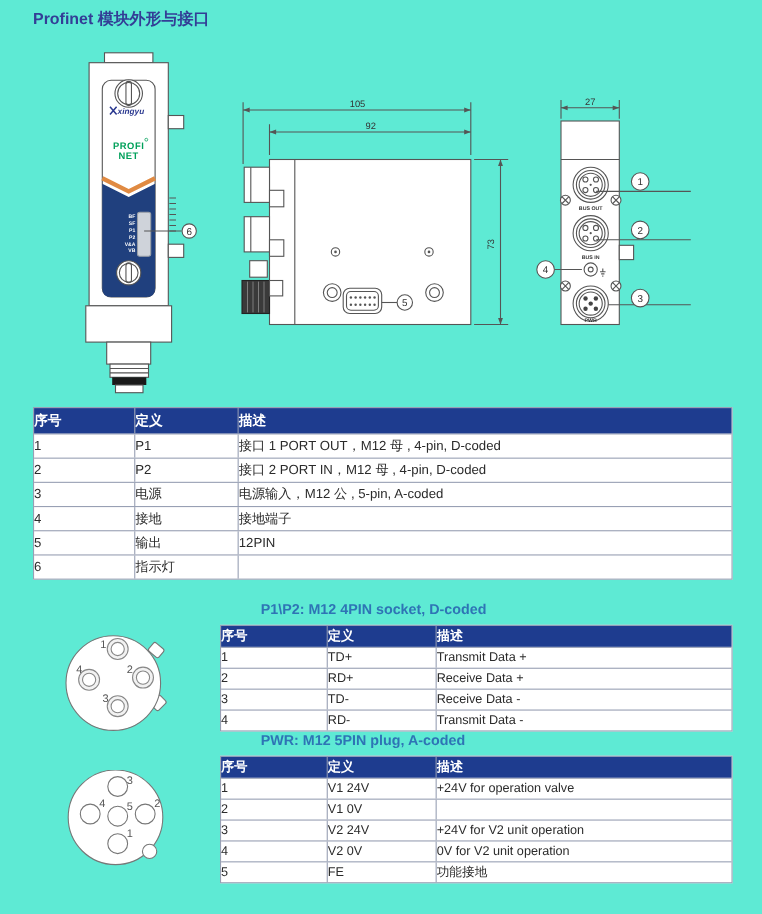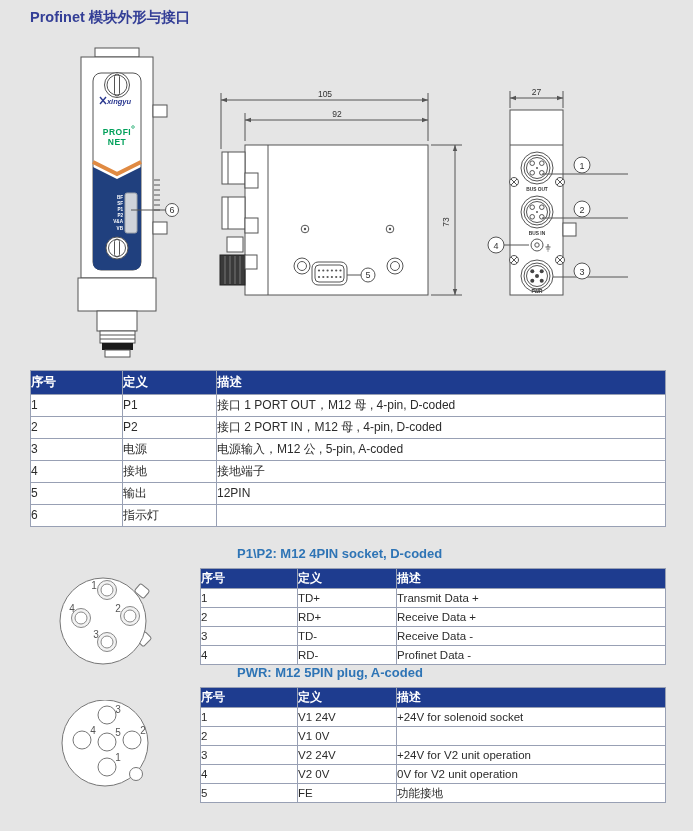--- a/index.html
+++ b/index.html
@@ -1,16 +1,16 @@
 <!DOCTYPE html>
 <html><head>
 <meta charset="utf-8">
 <style>
   html,body{margin:0;padding:0;background:#fff;}
-  .page{position:relative;width:693px;height:831px;background:#e5e5e5;overflow:hidden;
+  .page{position:relative;width:693px;height:831px;background:#5eead4;overflow:hidden;
         font-family:"Liberation Sans", sans-serif;}
   .abs{position:absolute;}
   .title{position:absolute;left:30px;top:8px;font-size:14.5px;font-weight:600;color:#333e96;}
   .sec-head{position:absolute;font-size:13px;font-weight:700;color:#2e74b5;padding-left:37px;}
 
   
   .tbl{position:absolute;border:1px solid #98a0b4;box-sizing:border-box;background:#fff;}
   .tr{display:flex;}
   .tr + .tr{border-top:1px solid #98a0b4;}
   .th,.td{box-sizing:border-box;text-align:left;overflow:hidden;white-space:nowrap;}
@@ -330,21 +330,21 @@
       <div class="td c3">Receive Data +</div>
     </div>
     <div class="tr">
       <div class="td c1">3</div>
       <div class="td c2">TD-</div>
       <div class="td c3">Receive Data -</div>
     </div>
     <div class="tr">
       <div class="td c1">4</div>
       <div class="td c2">RD-</div>
-      <div class="td c3">Profinet Data -</div>
+      <div class="td c3">Transmit Data -</div>
     </div>
   </div>
 
   <div class="sec-head" style="left:200px;top:665px">PWR: M12 5PIN plug, A-coded</div>
 
   <svg class="abs" style="left:57px;top:700px" width="100" height="92" viewBox="0 0 100 92">
     <circle cx="48" cy="43" r="43" fill="#fff" stroke="#777"></circle>
     <circle cx="79" cy="74" r="6.5" fill="#fff" stroke="#777"></circle>
     <g>
       <circle cx="50" cy="15" r="9" fill="#fff" stroke="#777"></circle>
@@ -362,21 +362,21 @@
 
   <div class="tbl sub-tbl" style="left:200px;top:687px">
     <div class="tr hrow">
       <div class="th c1">序号</div>
       <div class="th c2">定义</div>
       <div class="th c3">描述</div>
     </div>
     <div class="tr">
       <div class="td c1">1</div>
       <div class="td c2">V1 24V</div>
-      <div class="td c3">+24V for solenoid socket</div>
+      <div class="td c3">+24V for operation valve</div>
     </div>
     <div class="tr">
       <div class="td c1">2</div>
       <div class="td c2">V1 0V</div>
     </div>
     <div class="tr">
       <div class="td c1">3</div>
       <div class="td c2">V2 24V</div>
       <div class="td c3">+24V for V2 unit operation</div>
     </div>

